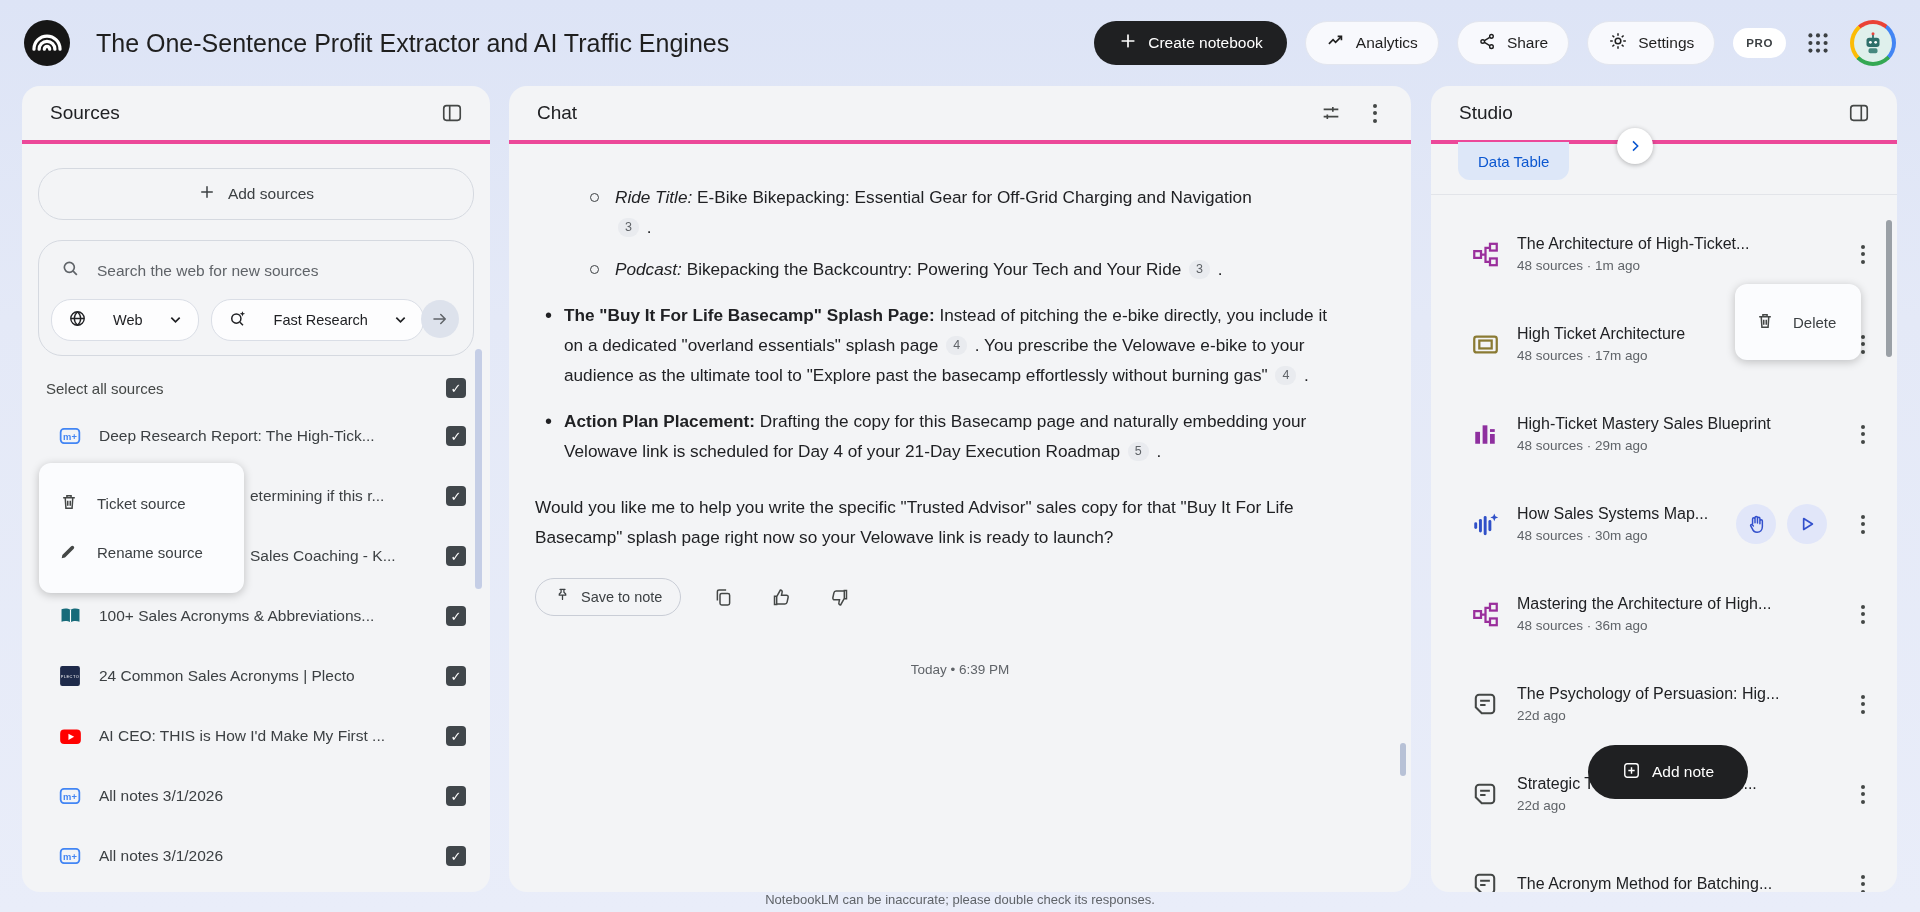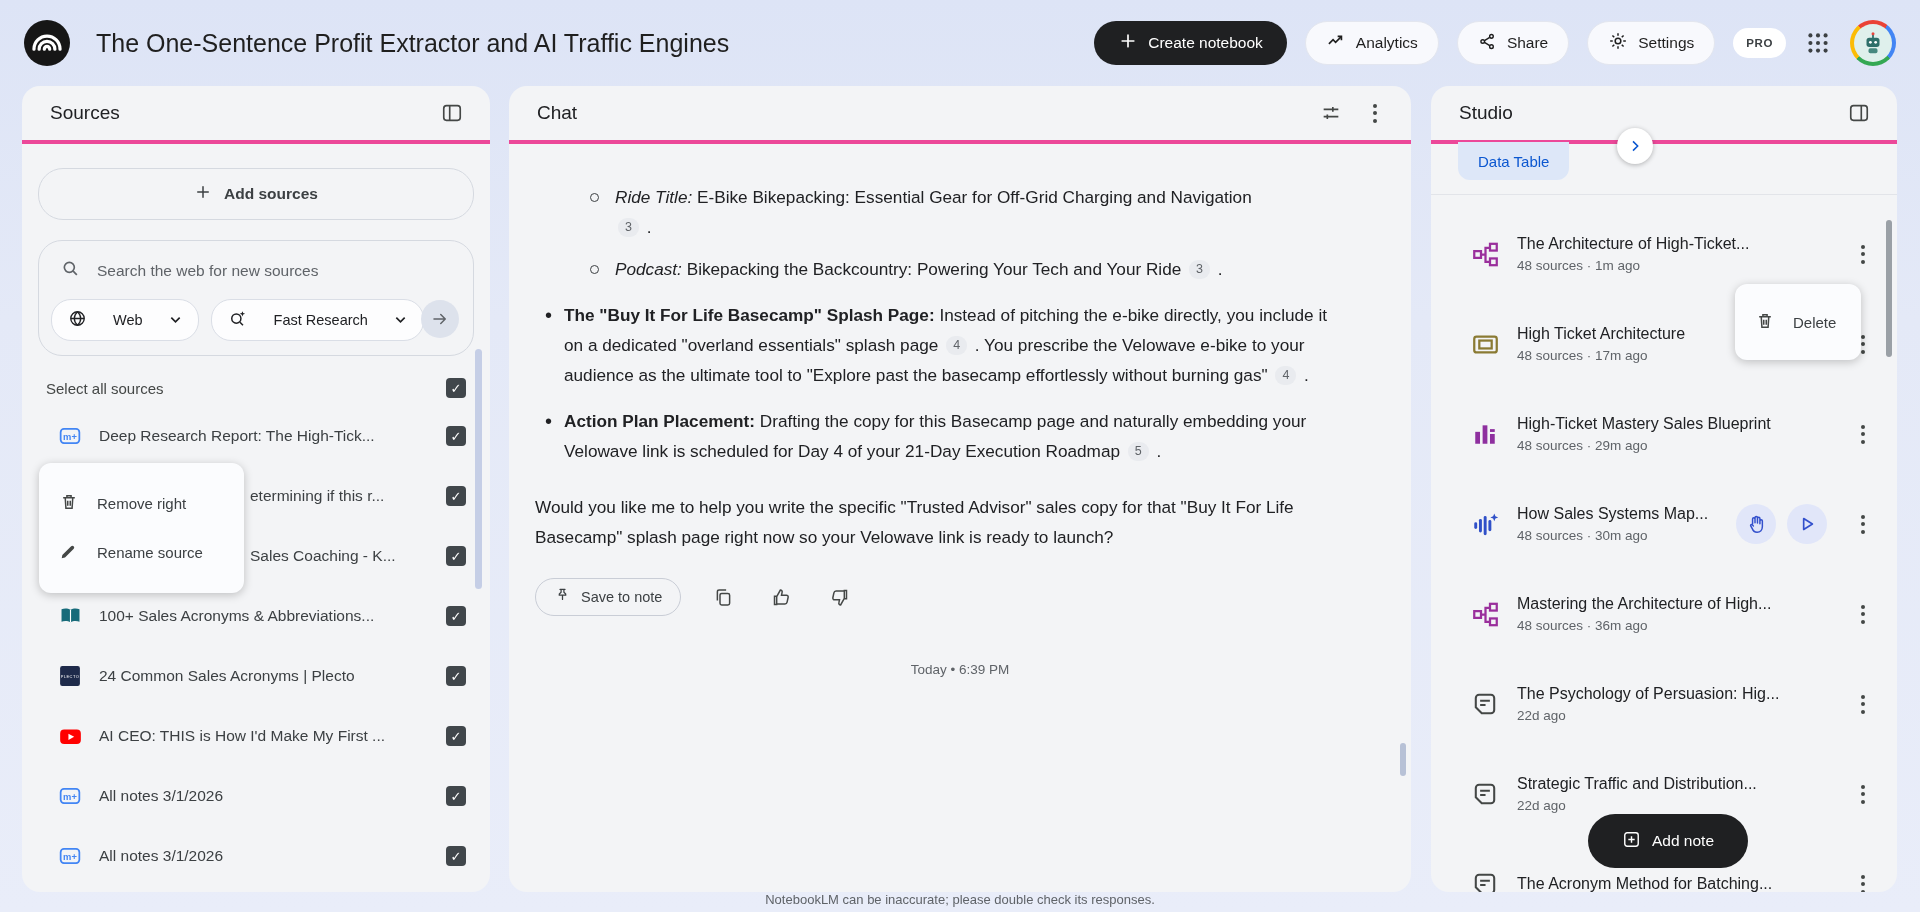--- a/index.html
+++ b/index.html
@@ -37,21 +37,21 @@
   #studio-panel{left:1431px;width:466px;}
   .panel-head{height:54px;display:flex;align-items:center;padding:0 22px 0 28px;border-bottom:4px solid #ec4899;}
   .panel-title{font-size:19px;font-weight:500;color:#202124;}
   .panel-head .spacer{flex:1;}
   .icon-btn{width:32px;height:32px;display:flex;align-items:center;justify-content:center;cursor:pointer;border-radius:50%;}
   .kebab{display:flex;flex-direction:column;gap:3.5px;align-items:center;justify-content:center;width:28px;height:28px;cursor:pointer;}
   .kebab i{width:4px;height:4px;border-radius:50%;background:#444746;display:block;}
 
   
   #add-sources-btn{margin:24px 16px 0 16px;height:50px;border:1px solid #d5d9e0;border-radius:25px;
-        display:flex;align-items:center;justify-content:center;gap:12px;font-size:15.5px;color:#3c4043;cursor:pointer;font-weight:bold;}
+        display:flex;align-items:center;justify-content:center;gap:12px;font-size:15.5px;color:#3c4043;cursor:pointer;}
   #search-box{margin:20px 16px 0 16px;border:1px solid #d5d9e0;border-radius:24px;padding:6px 12px 14px 12px;}
   #search-row{display:flex;align-items:center;gap:14px;height:48px;padding-left:10px;}
   #search-input{border:none;background:transparent;outline:none;font-size:15.5px;color:#202124;flex:1;font-family:inherit;}
   #search-input::placeholder{color:#5f6368;}
   #chips-row{display:flex;align-items:center;gap:12px;margin-top:4px;position:relative;}
   .chip{height:40px;border-radius:20px;background:#fdfdfe;border:1px solid #dadee6;display:flex;align-items:center;
         gap:26px;padding:0 16px;font-size:14.5px;color:#202124;cursor:pointer;}
   #search-send{position:absolute;right:2px;top:1px;width:38px;height:38px;border-radius:50%;background:#dde2ec;
         display:flex;align-items:center;justify-content:center;cursor:pointer;}
   #select-all-row{display:flex;align-items:center;margin:22px 24px 0 24px;}
@@ -100,21 +100,21 @@
   #studio-list{padding-top:14px;}
   .st-row{height:90px;display:flex;align-items:center;padding:0 20px 0 40px;gap:18px;}
   .st-icon{width:28px;height:28px;flex:0 0 auto;display:flex;align-items:center;justify-content:center;}
   .st-col{flex:1;min-width:0;}
   .st-title{font-size:16px;font-weight:500;color:#202124;white-space:nowrap;overflow:hidden;}
   .st-meta{font-size:13.5px;color:#5f6368;margin-top:5px;white-space:nowrap;}
   .st-actions{display:flex;gap:11px;margin-right:4px;}
   .act-circle{width:40px;height:40px;border-radius:50%;background:#e1e6f9;display:flex;align-items:center;justify-content:center;cursor:pointer;}
   #studio-menu{position:absolute;left:304px;top:198px;width:126px;height:76px;background:#fbfcfe;border-radius:12px;
         box-shadow:0 2px 10px rgba(0,0,0,.22);z-index:50;display:flex;align-items:center;}
-  #add-note-btn{position:absolute;left:157px;top:728px;width:160px;height:54px;border-radius:27px;background:#1f2022;
+  #add-note-btn{position:absolute;left:157px;top:659px;width:160px;height:54px;border-radius:27px;background:#1f2022;
         color:#fff;display:flex;align-items:center;justify-content:center;gap:11px;font-size:15.5px;font-weight:500;cursor:pointer;z-index:40;}
   #studio-scroll{position:absolute;right:5px;top:134px;width:6px;height:137px;border-radius:3px;background:#9aa0a6;}
 
   #footer-disclaimer{position:absolute;left:0;bottom:5px;width:100%;text-align:center;font-size:13px;color:#5f6368;}
 </style>
 </head>
 <body>
 
 <div id="app">
 
@@ -350,21 +350,21 @@
       </div>
 
     <div id="src-menu">
       <div class="menu-item">
         <span>
           <svg width="20" height="20" viewBox="0 0 24 24" fill="none" stroke="#444746" stroke-width="1.8">
             <path d="M5 7h14M9.5 7V4.5h5V7M7.5 7l.8 12.5h7.4L16.5 7"></path>
               <path d="M10.5 10.5v6M13.5 10.5v6"></path>
             </svg>
         </span>
-        <span>Remove right</span>
+        <span>Ticket source</span>
       </div>
       <div class="menu-item">
         <span>
           <svg width="20" height="20" viewBox="0 0 24 24">
               <path d="M4 16.8 14.6 6.2a2.2 2.2 0 0 1 3.1 3.1L7.2 19.9 3.3 20.7z" fill="#444746"></path>
             </svg>
         </span>
         <span>Rename source</span>
       </div>
     </div>

